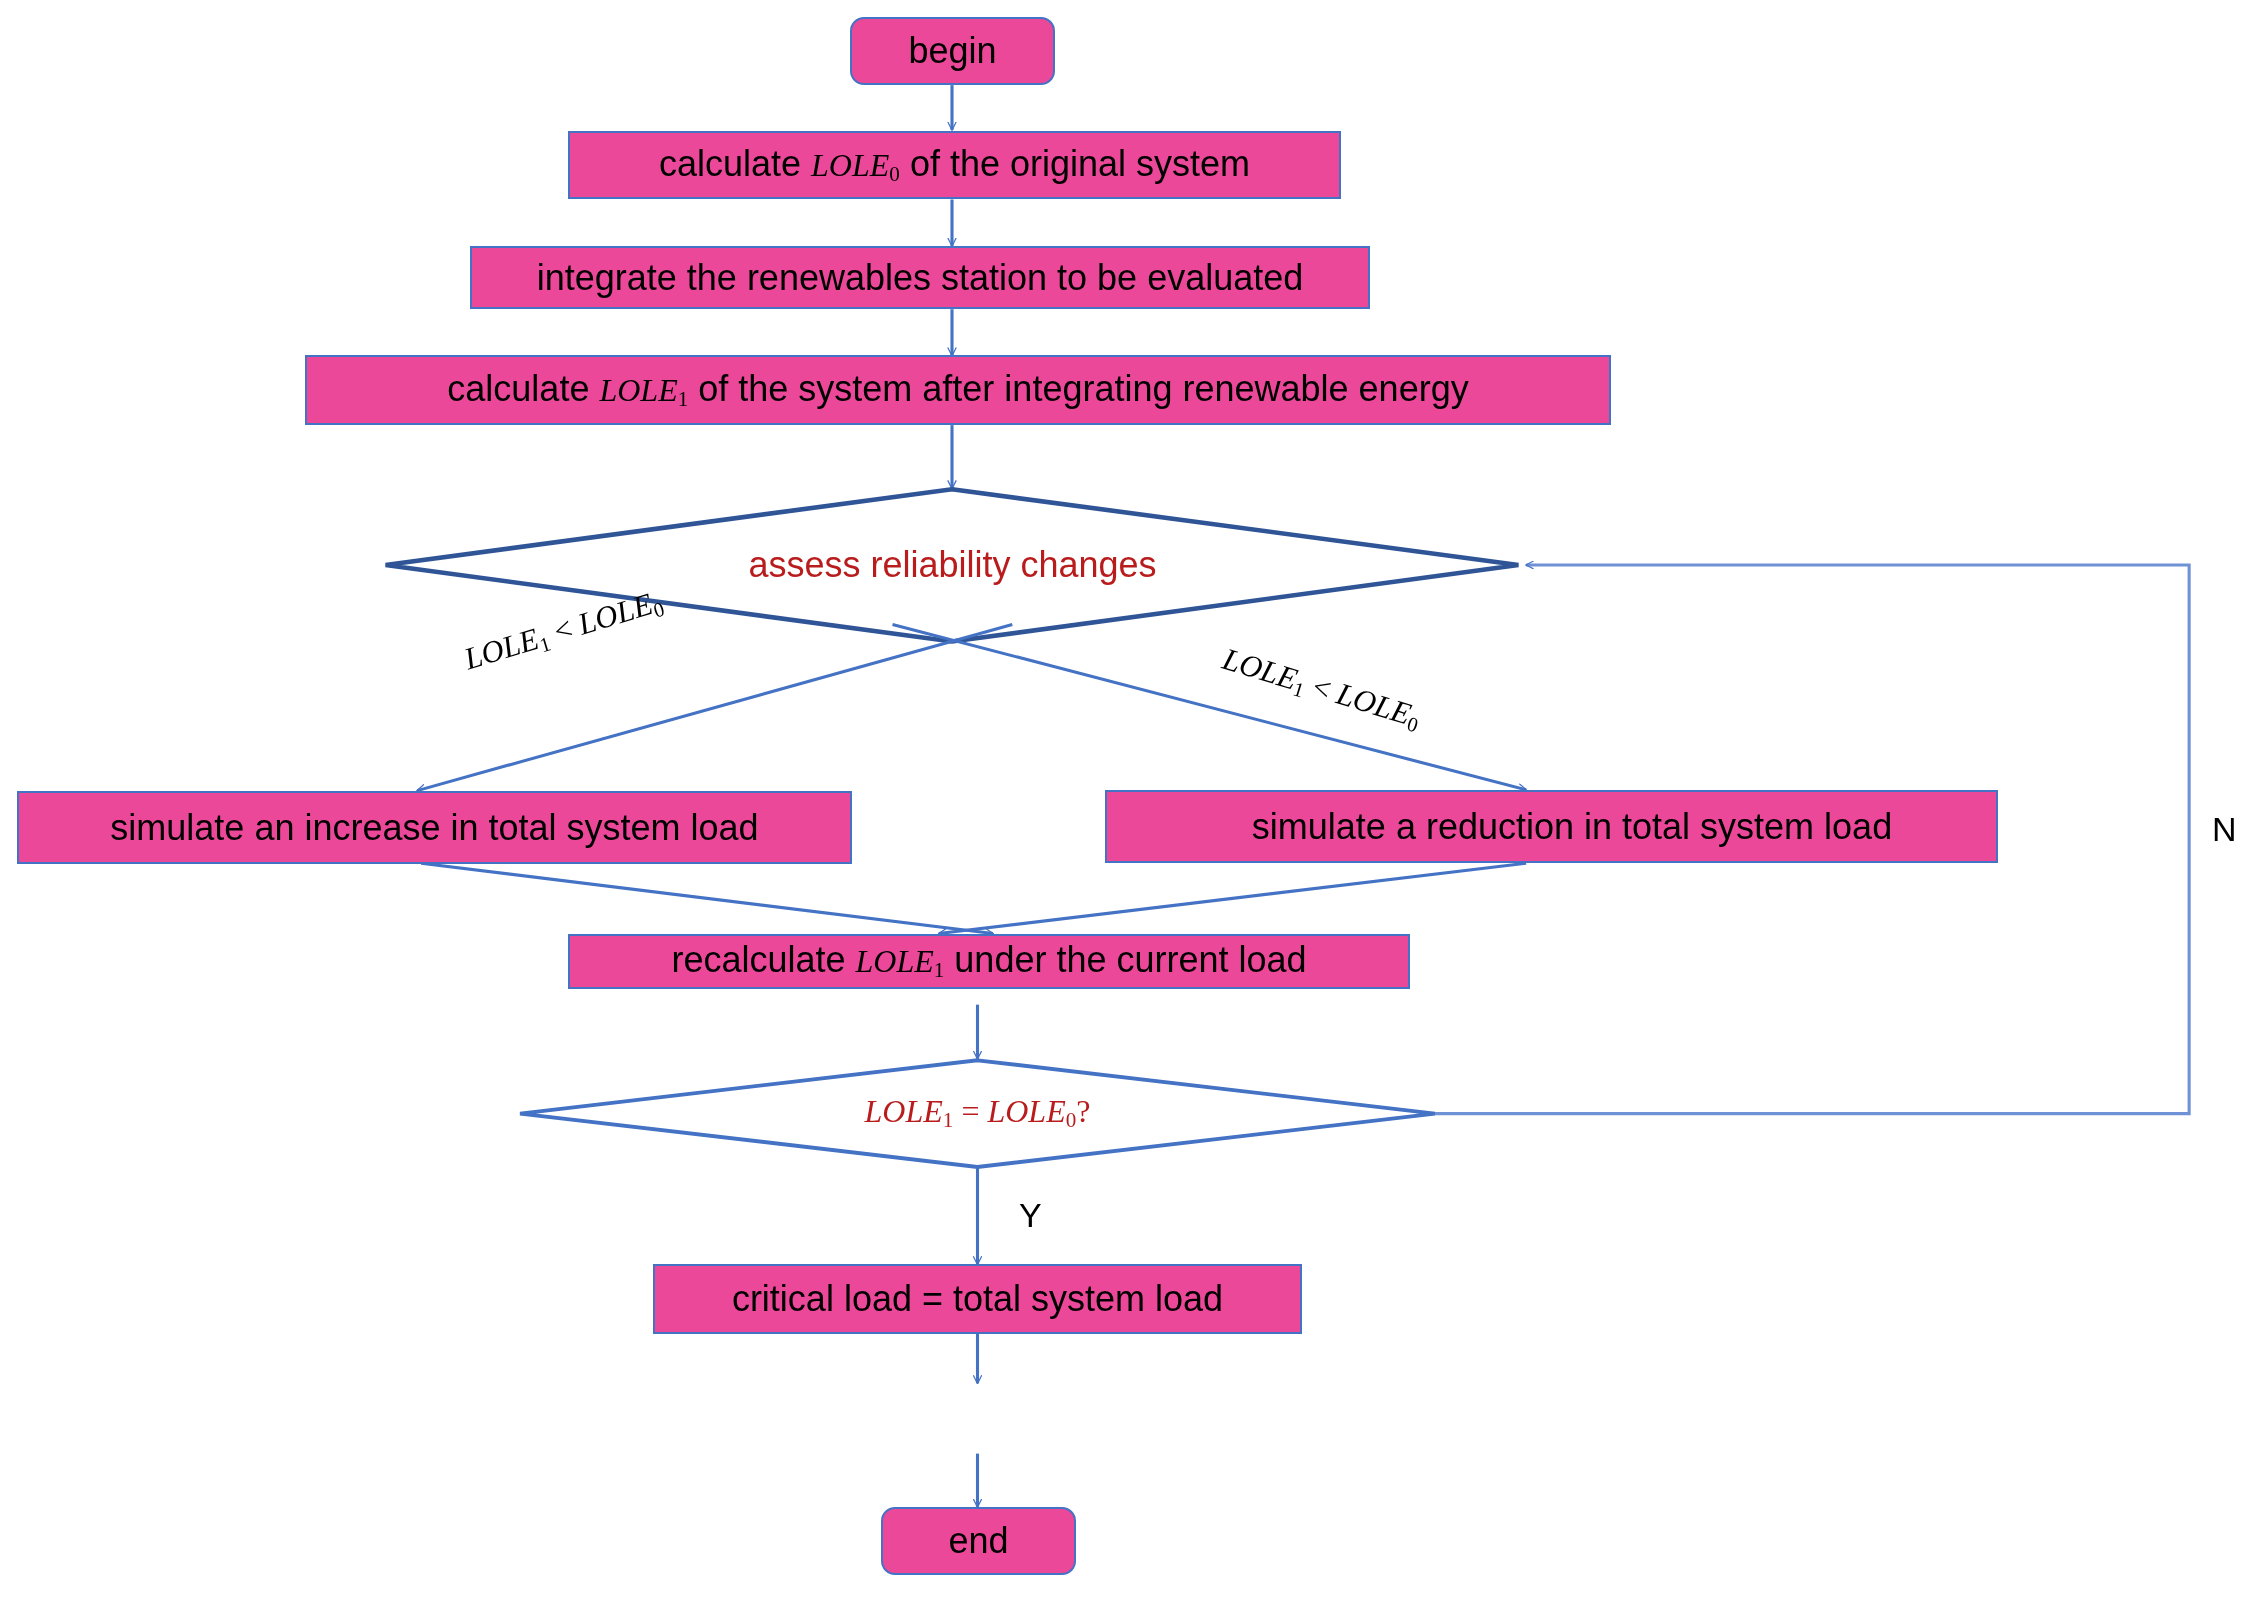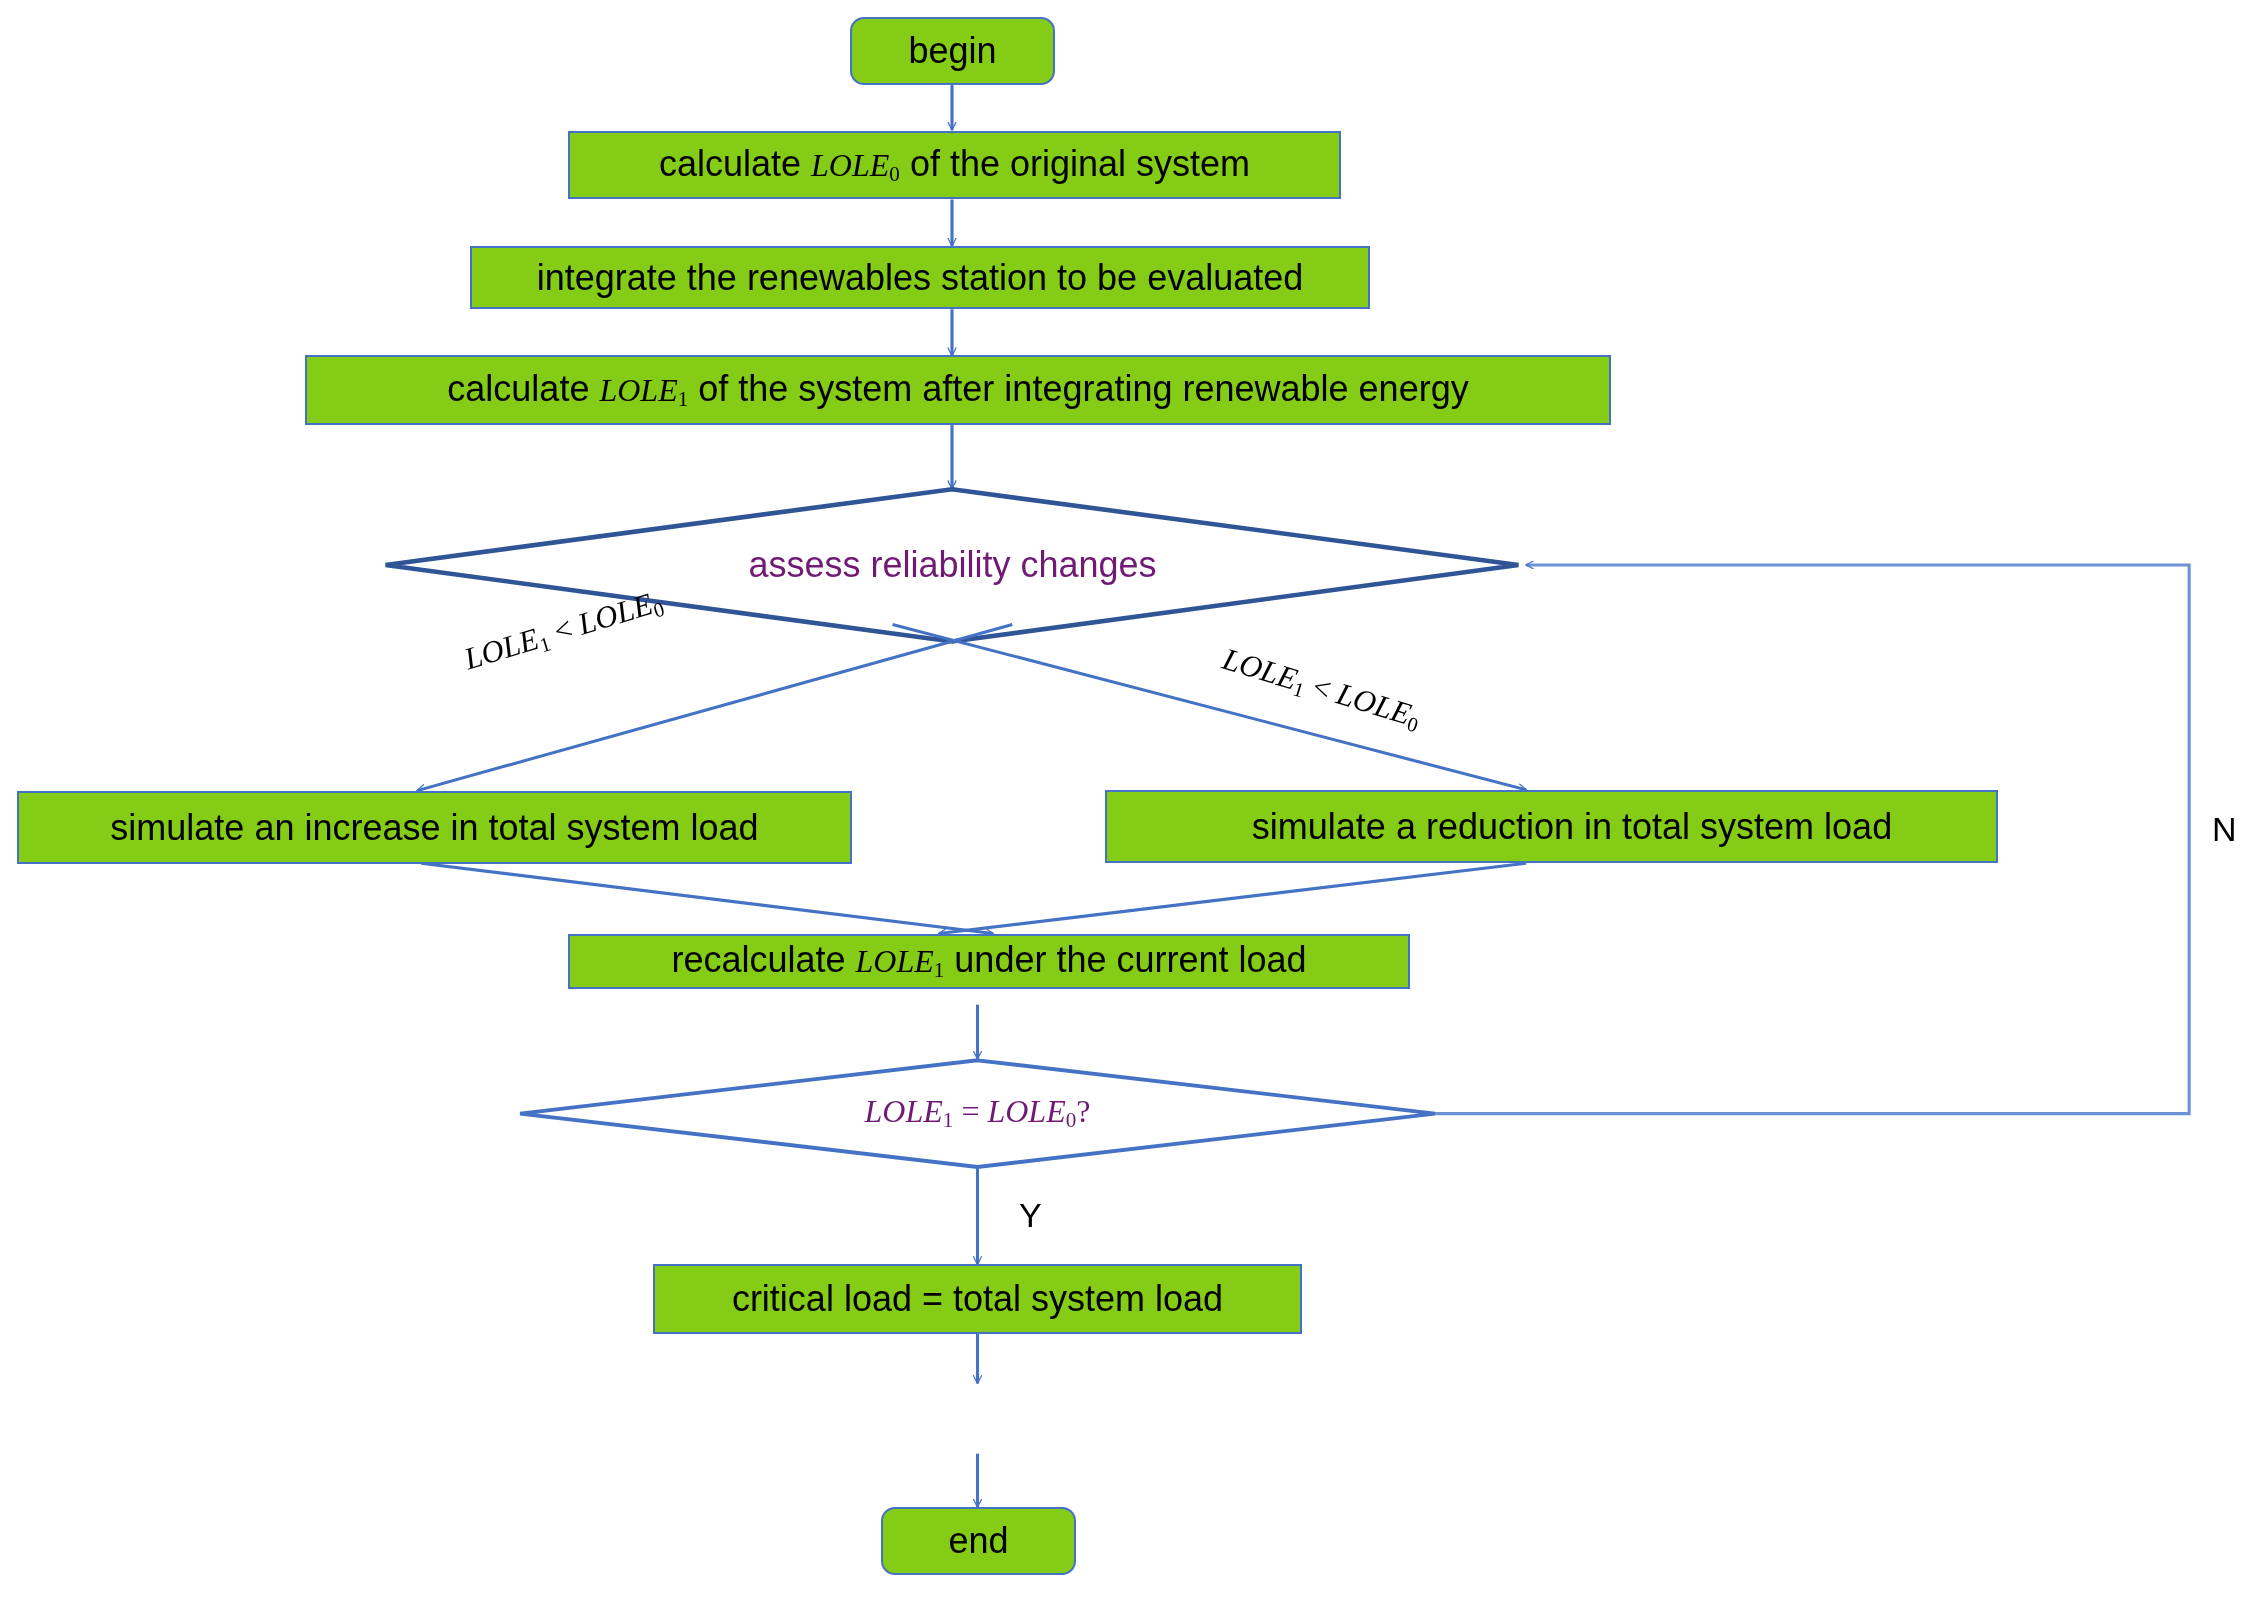--- a/index.html
+++ b/index.html
@@ -21,21 +21,21 @@
     position: absolute;
     left: 0;
     top: 0;
     width: 2261px;
     height: 1616px;
     pointer-events: none;
   }
   .node {
     position: absolute;
     box-sizing: border-box;
-    background: #84cc16;
+    background: #ec4899;
     border: 2.3px solid #4472C4;
     display: flex;
     align-items: center;
     justify-content: center;
     color: #000000;
     font-family: "Liberation Sans", sans-serif;
     font-size: 36px;
     line-height: 1.1;
     white-space: nowrap;
   }
@@ -47,21 +47,21 @@
   }
   .diamond-wrap {
     position: absolute;
     display: flex;
     align-items: center;
     justify-content: center;
   }
   .diamond-label {
     position: relative;
     z-index: 3;
-    color: #701a75;
+    color: #b91c1c;
     font-size: 36px;
     white-space: nowrap;
     background: transparent;
     font-family: "Liberation Sans", sans-serif;
   }
   .mathit {
     font-family: "Liberation Serif", serif;
     font-style: italic;
     font-size: 32px;
   }

